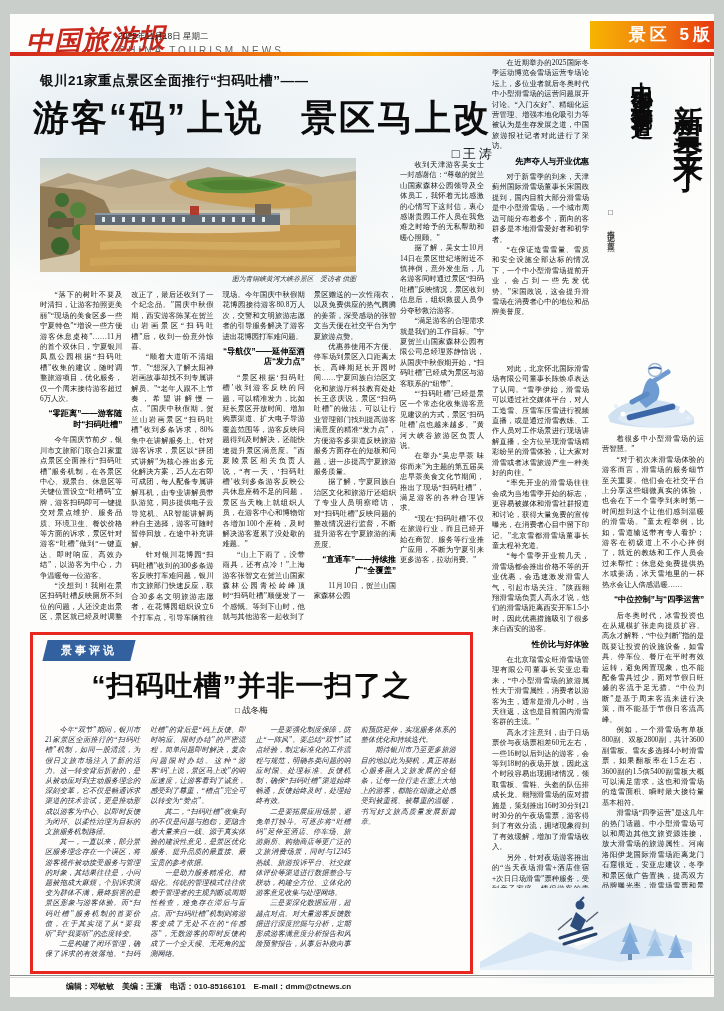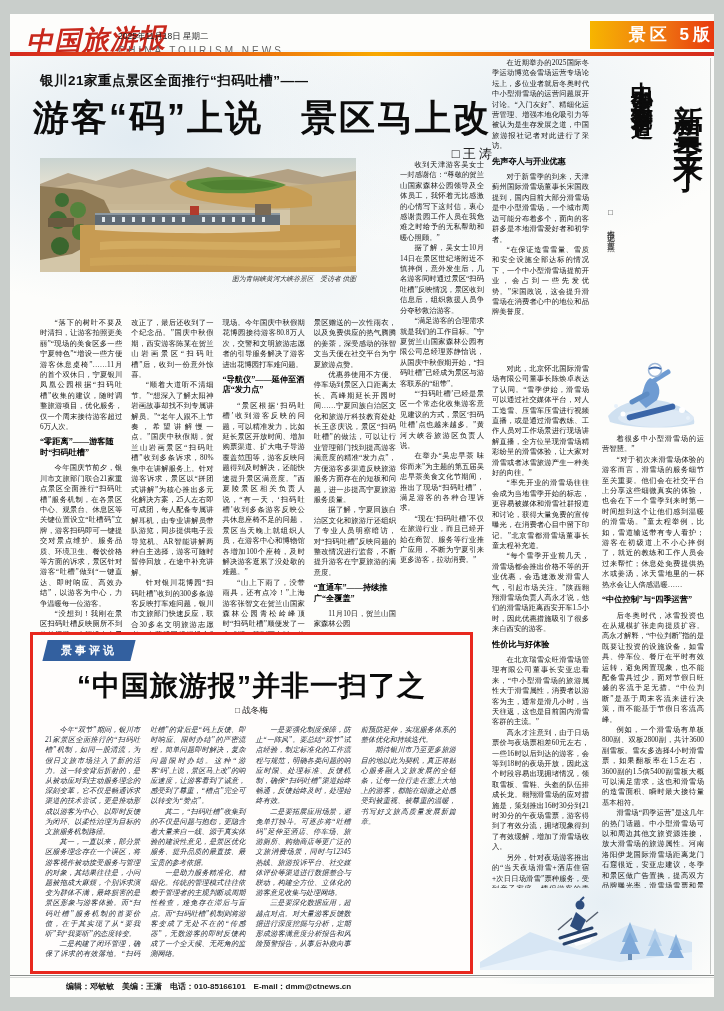--- a/index.html
+++ b/index.html
@@ -28,22 +28,22 @@
   
   .kicker{left:30px;top:58px;width:440px;font-family:"Liberation Sans",sans-serif;
     font-weight:bold;font-size:13.5px;color:#101010;letter-spacing:.5px;}
   .headline{left:22px;top:80px;width:460px;text-align:center;font-family:"Liberation Sans",sans-serif;
     font-weight:900;font-size:36px;color:#0c0c0c;letter-spacing:2px;}
   .byline-main{left:22px;top:131px;width:460px;text-align:right;font-size:13px;color:#222;}
   .photo{left:30px;top:144px;width:316px;height:114px;overflow:hidden;}
   .caption{left:30px;top:260px;width:316px;text-align:right;font-size:6.8px;color:#333;font-style:italic;}
   .colflow{font-size:7.3px;line-height:10.4px;color:#161616;overflow:hidden;}
   .colflow p{margin:0;text-indent:2em;text-align:justify;}
-  .colflow h4{font-family:Liberation Serif, serif;font-size:8.2px;margin:5px 0;text-align:left;color:#000;}
-  .main-cols{left:30px;top:276px;width:356px;height:336px;column-count:4;column-gap:9px;column-fill:auto;margin-top:28px;}
+  .colflow h4{font-family:Liberation Sans, sans-serif;font-size:8.2px;margin:5px 0;text-align:right;color:#000;}
+  .main-cols{left:30px;top:276px;width:356px;height:336px;column-count:4;column-gap:9px;column-fill:auto;}
   .main-col5{left:390px;top:146px;width:84px;height:466px;}
   
   .snow-top{left:482px;top:44px;width:97px;height:304px;}
   .snow-a{left:482px;top:350px;width:97px;height:524px;}
   .snow-b{left:592px;top:420px;width:102px;height:454px;}
   .snow-title{left:588px;top:44px;width:110px;height:306px;writing-mode:vertical-rl;}
   .snow-title h1{margin:0;padding-top:22px;font-family:"Liberation Sans",sans-serif;font-weight:900;
     font-size:30px;letter-spacing:16px;color:#0b0b0b;}
   .snow-title h2{margin:0 10px 0 0;padding-top:6px;font-family:"Liberation Sans",sans-serif;font-weight:900;
     font-size:22px;letter-spacing:4px;color:#0b0b0b;}
@@ -233,21 +233,21 @@
         <path d="M92,26 L78,38" stroke="#555f6e" stroke-width="1.5"></path>
         <path d="M106,30 L118,20" stroke="#555f6e" stroke-width="1.5"></path>
         <path d="M80,46 L112,36" stroke="#27426b" stroke-width="3" stroke-linecap="round"></path>
         <path d="M84,52 L116,42" stroke="#27426b" stroke-width="3" stroke-linecap="round"></path>
       </g>
     </svg>
   </div>
 
   <div class="abs combox">
     <div class="comlabel"><span>景事评说</span></div>
-    <div class="comhead">“中国旅游报”并非一扫了之</div>
+    <div class="comhead">“扫码吐槽”并非一扫了之</div>
     <div class="combyline">□ 战冬梅</div>
     <div class="comtext">
         <p>今年“双节”期间，银川市21家景区全面推行的“扫码吐槽”机制，如同一股清流，为假日文旅市场注入了新的活力。这一转变背后折射的，是从被动应对到主动服务理念的深刻变革，它不仅是畅通诉求渠道的技术尝试，更是推动形成以游客为中心、以即时反馈为闭环、以柔性治理为目标的文旅服务机制路径。</p>
         <p>其一，一直以来，部分景区服务理念存在一个误区，将游客视作被动接受服务与管理的对象，其结果往往是，小问题被拖成大麻烦，个别诉求演变为群体不满，最终损害的是景区形象与游客体验。而“扫码吐槽”服务机制的首要价值，在于其实现了从“要我听”到“我要听”的态度转变。</p>
         <p>二是构建了闭环管理，确保了诉求的有效落地。“扫码吐槽”的背后是“码上反馈、即时响应、限时办结”的严密流程，简单问题即时解决，复杂问题限时办结。这种“游客‘码’上说，景区马上改”的响应速度，让游客看到了诚意，感受到了尊重，“槽点”完全可以转变为“赞点”。</p>
         <p>其二，“扫码吐槽”收集到的不仅是问题与抱怨，更隐含着大量来自一线、源于真实体验的建设性意见，是景区优化服务、提升品质的最直接、最宝贵的参考依据。</p>
         <p>一是助力服务精准化、精细化。传统的管理模式往往依赖于管理者的主观判断或周期性检查，难免存在滞后与盲点。而“扫码吐槽”机制则将游客变成了无处不在的“传感器”，无数游客的即时反馈构成了一个全天候、无死角的监测网络。</p>
         <p>一是要强化制度保障，防止“一阵风”。要总结“双节”试点经验，制定标准化的工作流程与规范，明确各类问题的响应时限、处理标准、反馈机制，确保“扫码吐槽”渠道始终畅通，反馈始终及时，处理始终有效。</p>
         <p>二是要拓展应用场景，避免单打独斗。可逐步将“吐槽码”延伸至酒店、停车场、旅游厕所、购物商店等更广泛的文旅消费场景，同时与12345热线、旅游投诉平台、社交媒体评价等渠道进行数据整合与联动，构建全方位、立体化的游客意见收集与处理网络。</p>
         <p>三是要深化数据应用，超越点对点。对大量游客反馈数据进行深度挖掘与分析，定期形成游客满意度分析报告和风险预警报告，从事后补救向事前预防延伸，实现服务体系的整体优化和持续迭代。</p>

